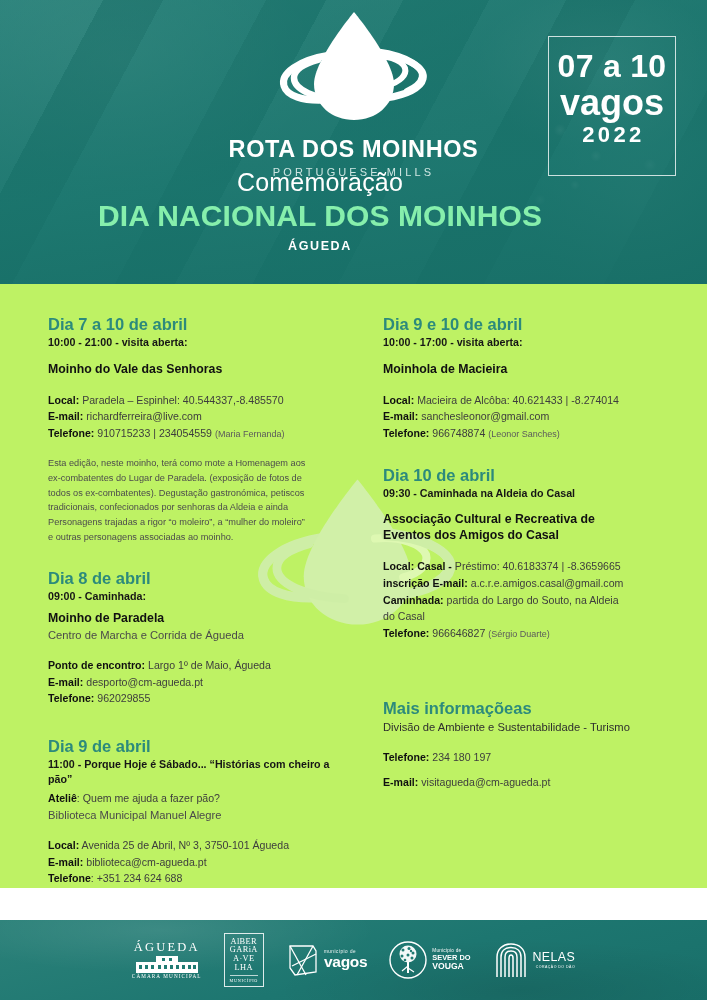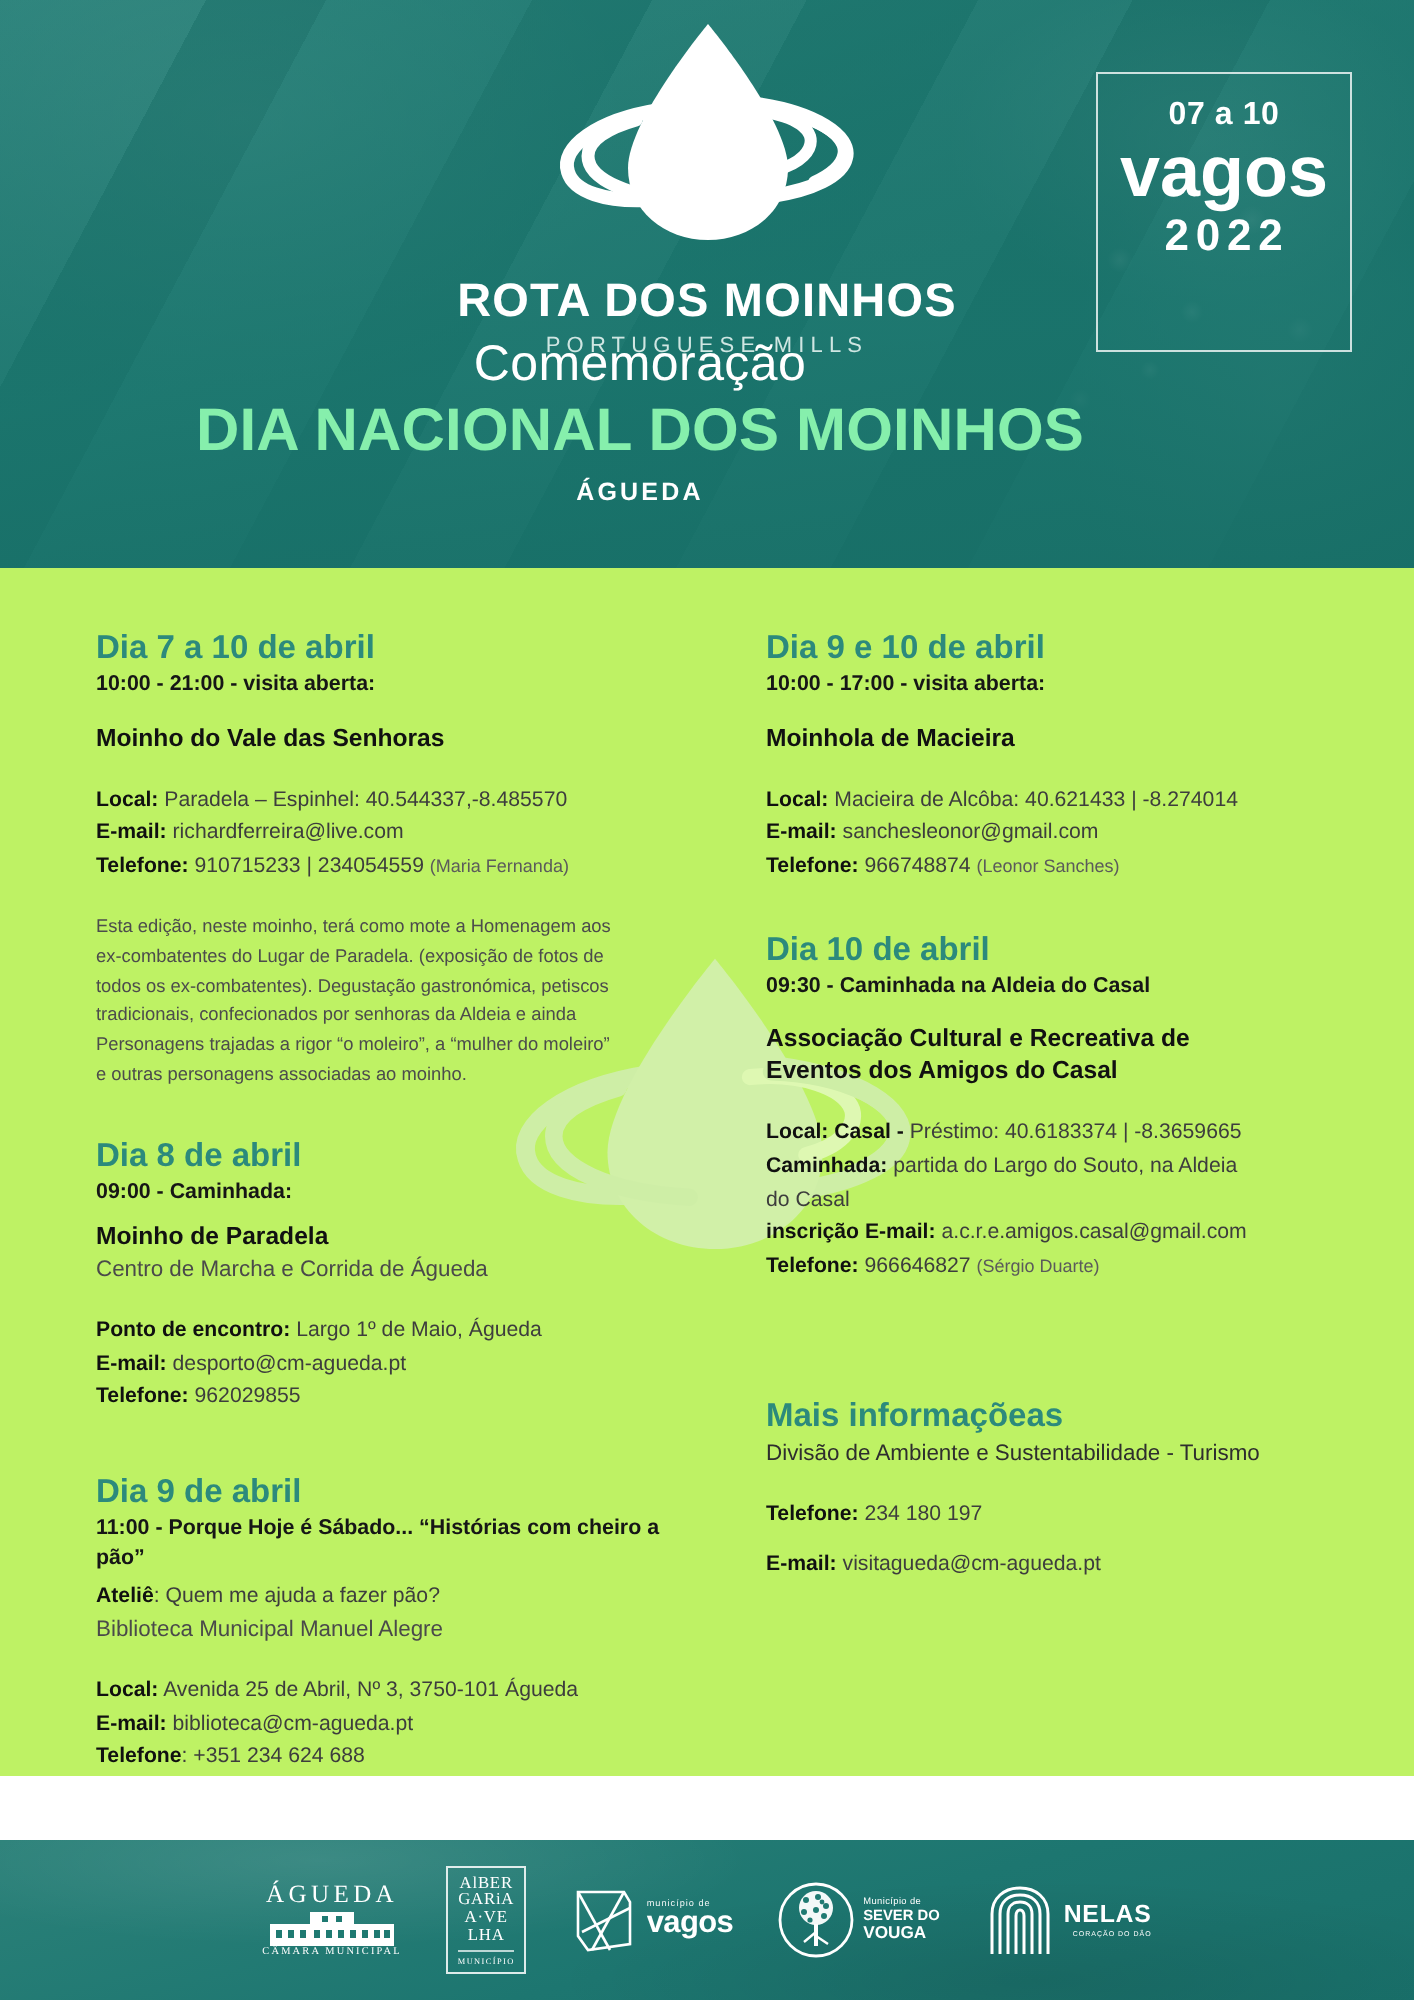--- a/index.html
+++ b/index.html
@@ -106,21 +106,21 @@
   .datebox {
     position:absolute;
     left:548px; top:36px;
     width:128px; height:140px;
     border:1.5px solid rgba(255,255,255,.78);
     color:#ffffff;
     text-align:center;
     padding-top:13px;
   }
   .date-range {
-    font-size:16px;
+    font-size:32px;
     font-weight:bold;
     line-height:1.05;
     letter-spacing:.3px;
   }
   .date-month {
     font-size:36px;
     font-weight:bold;
     line-height:1.12;
     margin-top:-1px;
   }
@@ -264,21 +264,21 @@
   .lg-vagos .bg { font-size:15.5px; font-weight:bold; line-height:.95; letter-spacing:-.3px; }
 
   
   .lg-sever .txt { margin-left:5px; line-height:1.04; }
   .lg-sever .r1 { font-size:4.7px; letter-spacing:.2px; }
   .lg-sever .r2 { font-size:7.4px; font-weight:bold; }
   .lg-sever .r3 { font-size:8.6px; font-weight:bold; }
 
   
   .lg-nelas .txt { margin-left:4px; }
-  .lg-nelas .bg { font-size:12.4px; font-weight:bold; letter-spacing:.4px; line-height:1; }
+  .lg-nelas .bg { font-size:12.4px; font-weight:normal; letter-spacing:.4px; line-height:1; }
   .lg-nelas .sm { font-size:3.5px; letter-spacing:.5px; margin-top:1px; text-align:right; }
 </style>
 </head>
 <body>
 
 <div id="poster">
 
   <div class="header">
     <div class="header-photo"></div>
     <div class="header-wash"></div>
@@ -432,27 +432,27 @@
         <div class="sec">
           <div class="day-head">Dia 10 de abril</div>
           <div class="day-time">09:30 - Caminhada na Aldeia do Casal</div>
           <div class="place-name" style="max-width:250px">Associação Cultural e Recreativa de Eventos dos Amigos do Casal</div>
 
           <div class="kv-group">
             <div class="kv">
               <b>Local: Casal -</b>
               <span>Préstimo: 40.6183374 | -8.3659665</span>
             </div>
+            <div class="kv">
+              <b>inscrição E-mail:</b>
+              <span>a.c.r.e.amigos.casal@gmail.com</span>
+            </div>
             <div class="kv" style="max-width:250px">
               <b>Caminhada:</b>
               <span>partida do Largo do Souto, na Aldeia do Casal</span>
-            </div>
-            <div class="kv">
-              <b>inscrição E-mail:</b>
-              <span>a.c.r.e.amigos.casal@gmail.com</span>
             </div>
             <div class="kv">
               <b>Telefone:</b>
               <span>966646827</span>
               <span class="muted">(Sérgio Duarte)</span>
             </div>
           </div>
         </div>
 
         <div class="sec xl">

